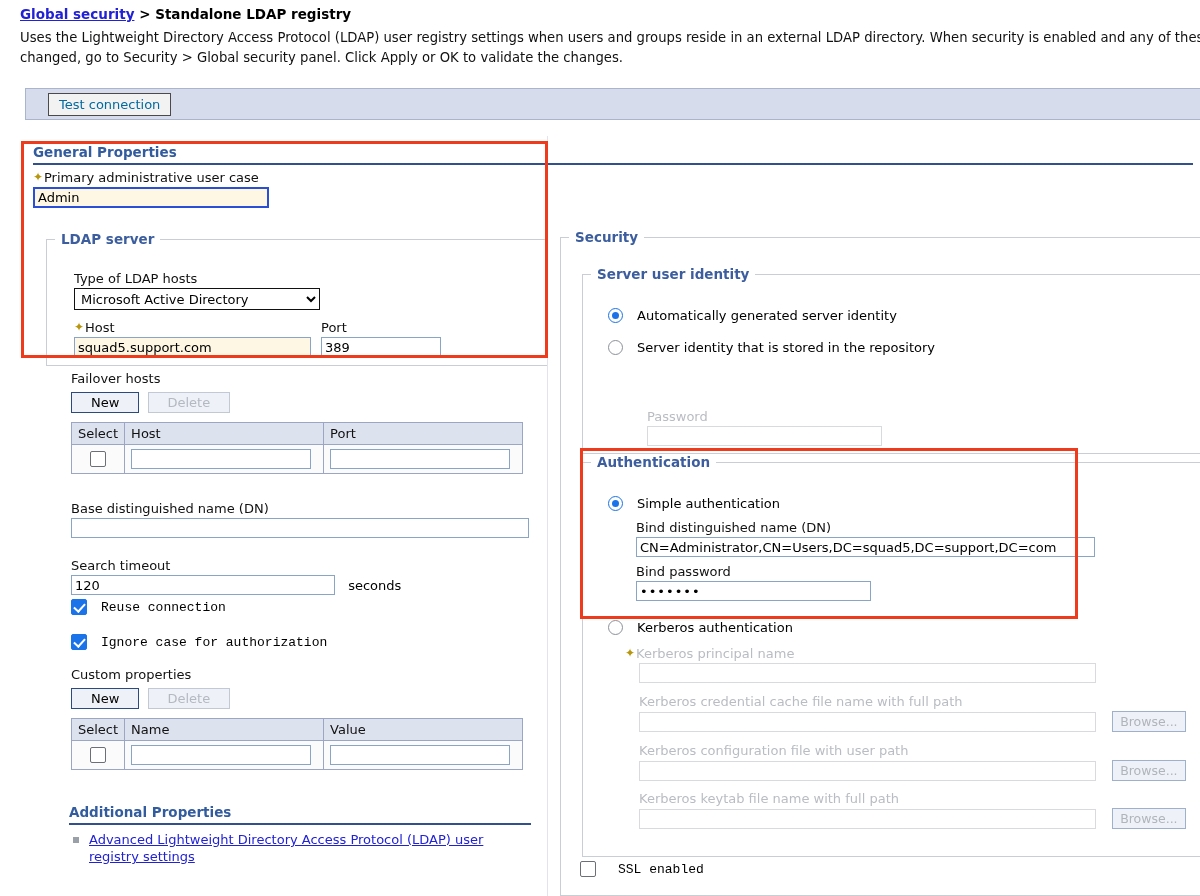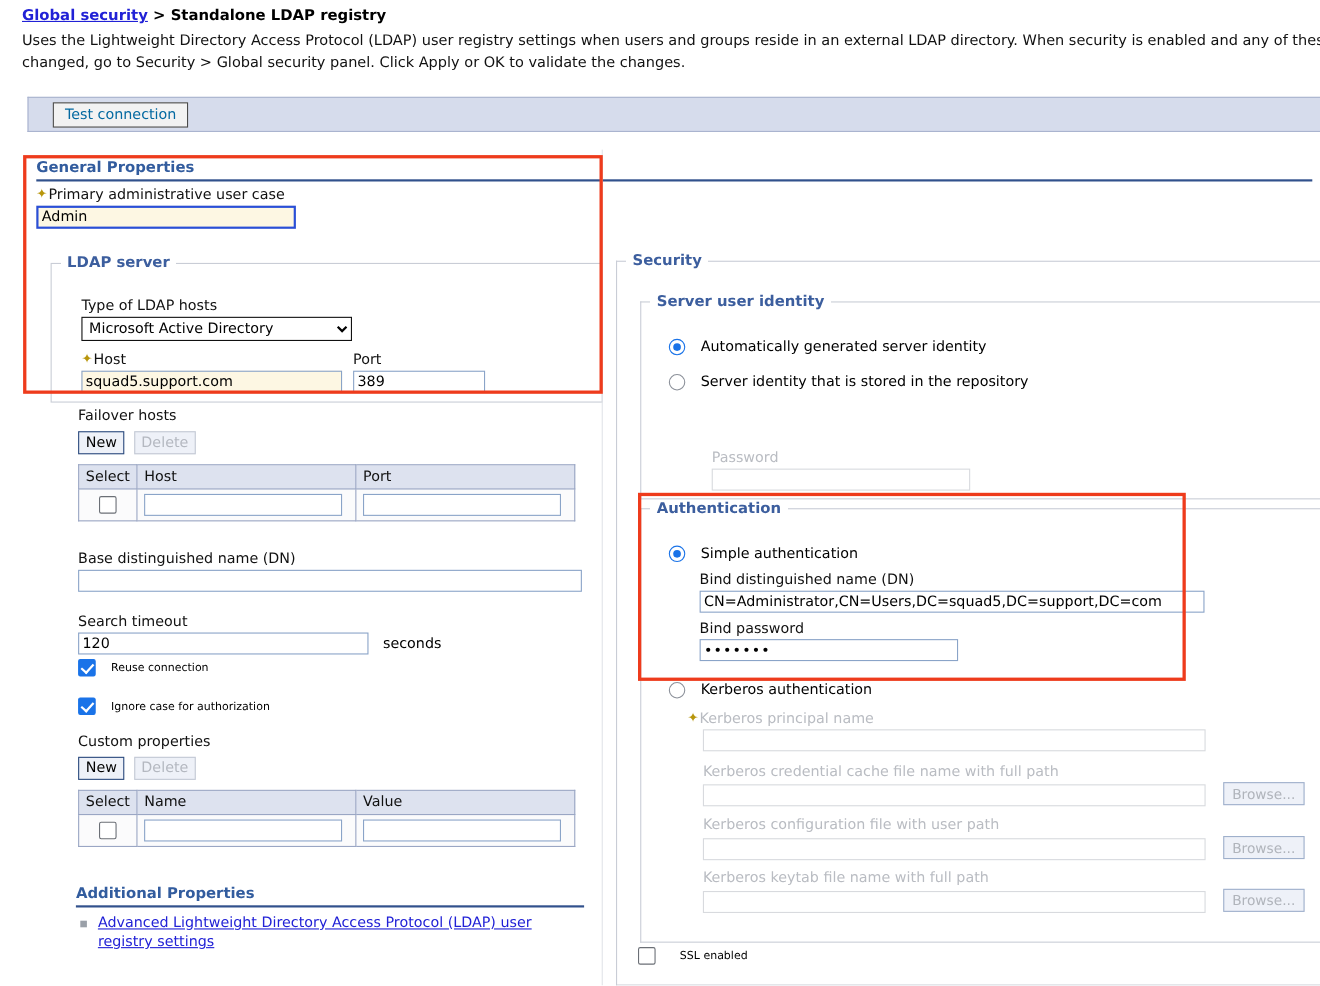--- a/index.html
+++ b/index.html
@@ -98,21 +98,21 @@
   }
   select.sel {
     font-family: inherit; font-size: 13px; color:#000;
     height: 22px; border: 1px solid #111; background:#fff;
     padding: 0 2px;
   }
 
   
   .sbtn {
     font-family: inherit; font-size: 13px;
-    height: 21px; padding: 0 6px;
+    height: 21px; padding: 0 19px;
     background: #eef1f8; border: 1px solid #2b4a7d; color:#000;
     cursor: pointer;
   }
   .sbtn.dis {
     color: #b4b8c0; border: 1px solid #c3c9d4; background:#eef1f8; cursor:default;
   }
   .browse {
     font-family: inherit; font-size: 12.5px;
     height: 21px; padding: 0 7px;
     background: #eef1f8; border: 1px solid #9fb0cb; color:#b0b4bb; cursor:default;
@@ -151,21 +151,21 @@
     display:inline-block; width:15px; height:15px; border-radius:50%;
     border:1.5px solid #8b9099; background:#fff; vertical-align: middle;
     position: relative;
   }
   .rb.on { border:1.5px solid #1a73e8; }
   .rb.on::after{
     content:""; position:absolute; left:3px; top:3px;
     width:7px; height:7px; border-radius:50%; background:#1a73e8;
   }
   .cbrow { display:flex; align-items:center; }
-  .cbrow .txt { margin-left: 14px; font-size:10px; }
+  .cbrow .txt { margin-left: 14px; font-size:13px;font-family:Liberation Mono, monospace; }
   .rbrow { display:flex; }
   .rbrow .txt { margin-left: 14px; font-size:13px; }
 
   
   .linklist { margin:0; padding:0; list-style:none; }
   .linklist li { position: relative; padding-left: 20px; margin-top: 6px; }
   .linklist li::before {
     content:""; position:absolute; left:4px; top:6px;
     width:6px; height:6px; background:#9aa0a8;
   }

